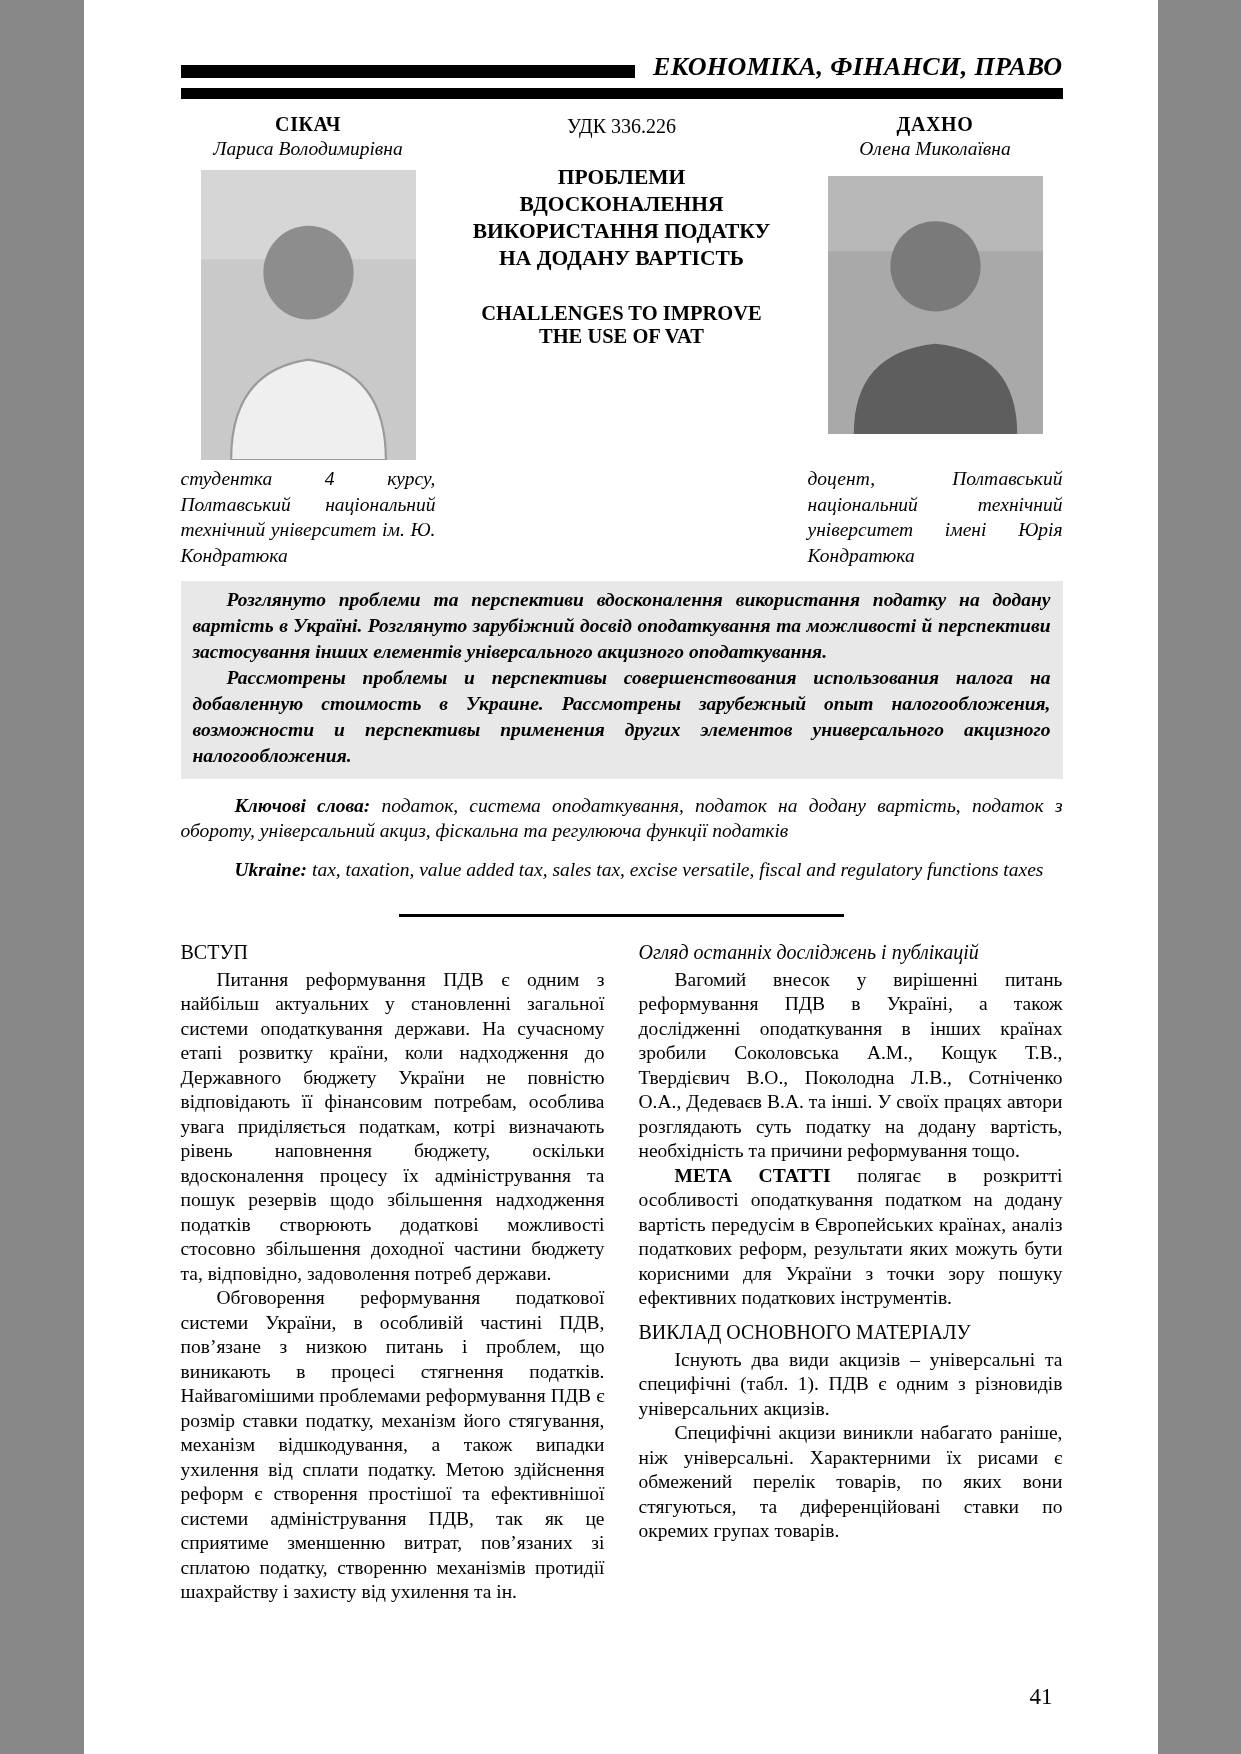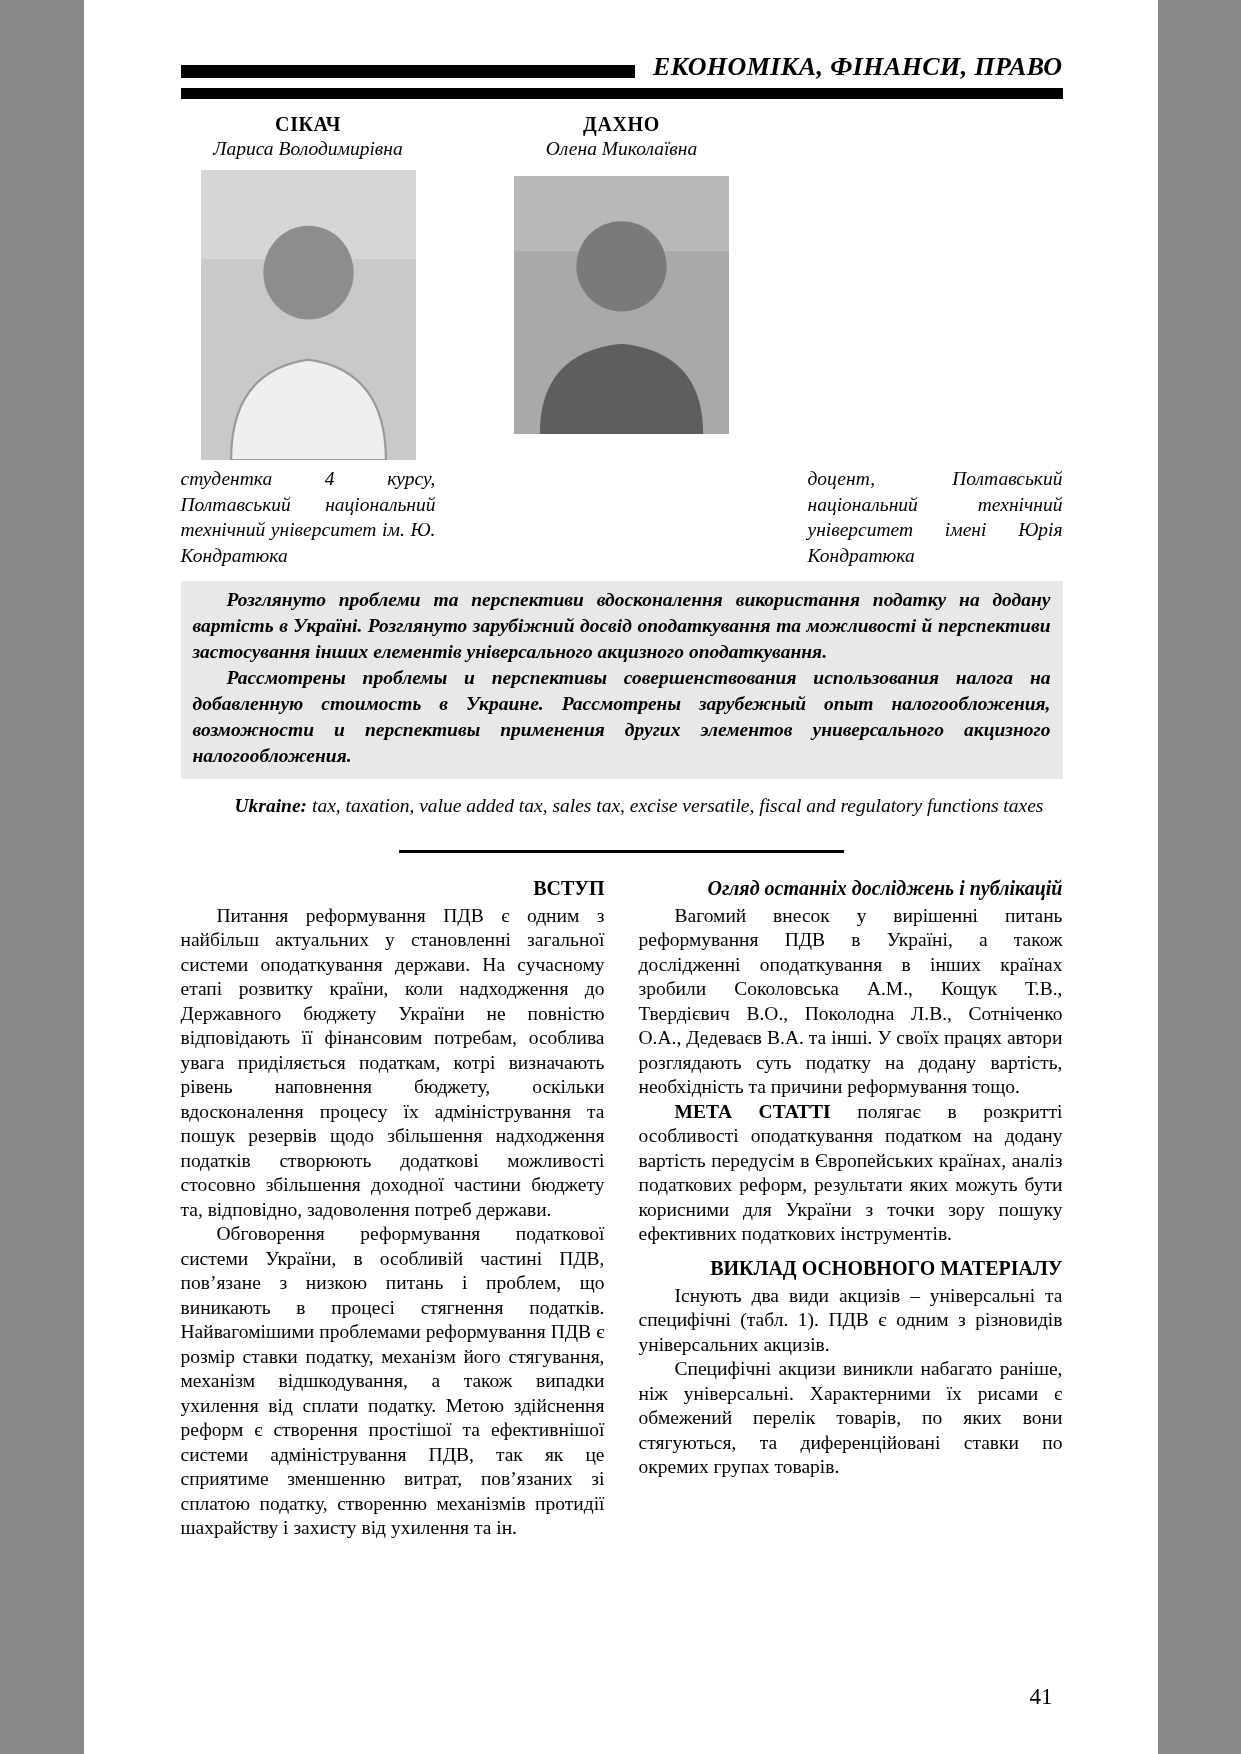--- a/index.html
+++ b/index.html
@@ -39,21 +39,21 @@
     text-align:justify;text-indent:34px;margin:0;}
   
   .keywords p{font-size:19.5px;line-height:25px;text-align:justify;text-indent:54px;
     margin:14px 0 0;font-style:italic;}
   .kw-label{font-weight:bold;}
   
   .divider{width:445px;height:3px;background:#000;margin:32px auto 24px;}
   
   .body-cols{display:grid;grid-template-columns:1fr 1fr;column-gap:34px;}
   .col p{font-size:19.5px;line-height:24.5px;text-align:justify;text-indent:36px;margin:0;}
-  .col-heading{text-align:right;font-weight:bold;font-size:20px;margin:0 0 4px;}
+  .col-heading{text-align:left;font-weight:normal;font-size:20px;margin:0 0 4px;}
   .col-heading.it{font-style:italic;}
   .col-heading.mt{margin-top:10px;}
   .lead-bold{font-weight:bold;}
   
   .page-number{position:absolute;right:105px;bottom:44px;font-size:23px;}
 </style>
 </head>
 <body>
 
 <div class="page">
@@ -72,20 +72,25 @@
       <div class="photo photo-left">
         <svg viewBox="0 0 100 130" preserveAspectRatio="none">
           <rect width="100" height="130" fill="#c9c9c9"></rect>
           <rect width="100" height="40" fill="#d6d6d6"></rect>
           <circle cx="50" cy="46" r="21" fill="#8d8d8d"></circle>
           <path d="M14 130 Q14 90 50 85 Q86 90 86 130 Z" fill="#efefef" stroke="#9a9a9a" stroke-width="1"></path>
         </svg>
       </div>
     </div>
 
+    <div class="title-block">
+      <div class="udc">УДК 336.226</div>
+      <h1 class="article-title">ПРОБЛЕМИ ВДОСКОНАЛЕННЯ ВИКОРИСТАННЯ ПОДАТКУ НА ДОДАНУ ВАРТІСТЬ</h1>
+      <h2 class="article-title-en">CHALLENGES TO IMPROVE THE USE OF VAT</h2>
+    </div>
 
     <div class="author">
       <div class="author-surname">ДАХНО</div>
       <div class="author-given">Олена Миколаївна</div>
       <div class="photo photo-right">
         <svg viewBox="0 0 100 120" preserveAspectRatio="none">
           <rect width="100" height="120" fill="#a9a9a9"></rect>
           <rect width="100" height="35" fill="#b8b8b8"></rect>
           <circle cx="50" cy="42" r="21" fill="#7a7a7a"></circle>
           <path d="M12 120 Q12 82 50 78 Q88 82 88 120 Z" fill="#5e5e5e"></path>
@@ -96,20 +101,21 @@
     <div class="affil affil-left">студентка 4 курсу, Полтавський національний технічний університет ім. Ю. Кондратюка</div>
     <div class="affil affil-right">доцент, Полтавський національний технічний університет імені Юрія Кондратюка</div>
   </section>
 
   <section class="abstract">
     <p>Розглянуто проблеми та перспективи вдосконалення використання податку на додану вартість в Україні. Розглянуто зарубіжний досвід оподаткування та можливості й перспективи застосування інших елементів універсального акцизного оподаткування.</p>
     <p>Рассмотрены проблемы и перспективы совершенствования использования налога на добавленную стоимость в Украине. Рассмотрены зарубежный опыт налогообложения, возможности и перспективы применения других элементов универсального акцизного налогообложения.</p>
   </section>
 
   <section class="keywords">
+    <p><span class="kw-label">Ключові слова:</span><span> податок, система оподаткування, податок на додану вартість, податок з обороту, універсальний акциз, фіскальна та регулююча функції податків</span></p>
     <p><span class="kw-label">Ukraine:</span><span> tax, taxation, value added tax, sales tax, excise versatile, fiscal and regulatory functions taxes</span></p>
   </section>
 
   <div class="divider"></div>
 
   <section class="body-cols">
 
     <div class="col">
       <h3 class="col-heading">ВСТУП</h3>
       <p>Питання реформування ПДВ є одним з найбільш актуальних у становленні загальної системи оподаткування держави. На сучасному етапі розвитку країни, коли надходження до Державного бюджету України не повністю відповідають її фінансовим потребам, особлива увага приділяється податкам, котрі визначають рівень наповнення бюджету, оскільки вдосконалення процесу їх адміністрування та пошук резервів щодо збільшення надходження податків створюють додаткові можливості стосовно збільшення доходної частини бюджету та, відповідно, задоволення потреб держави.</p>

